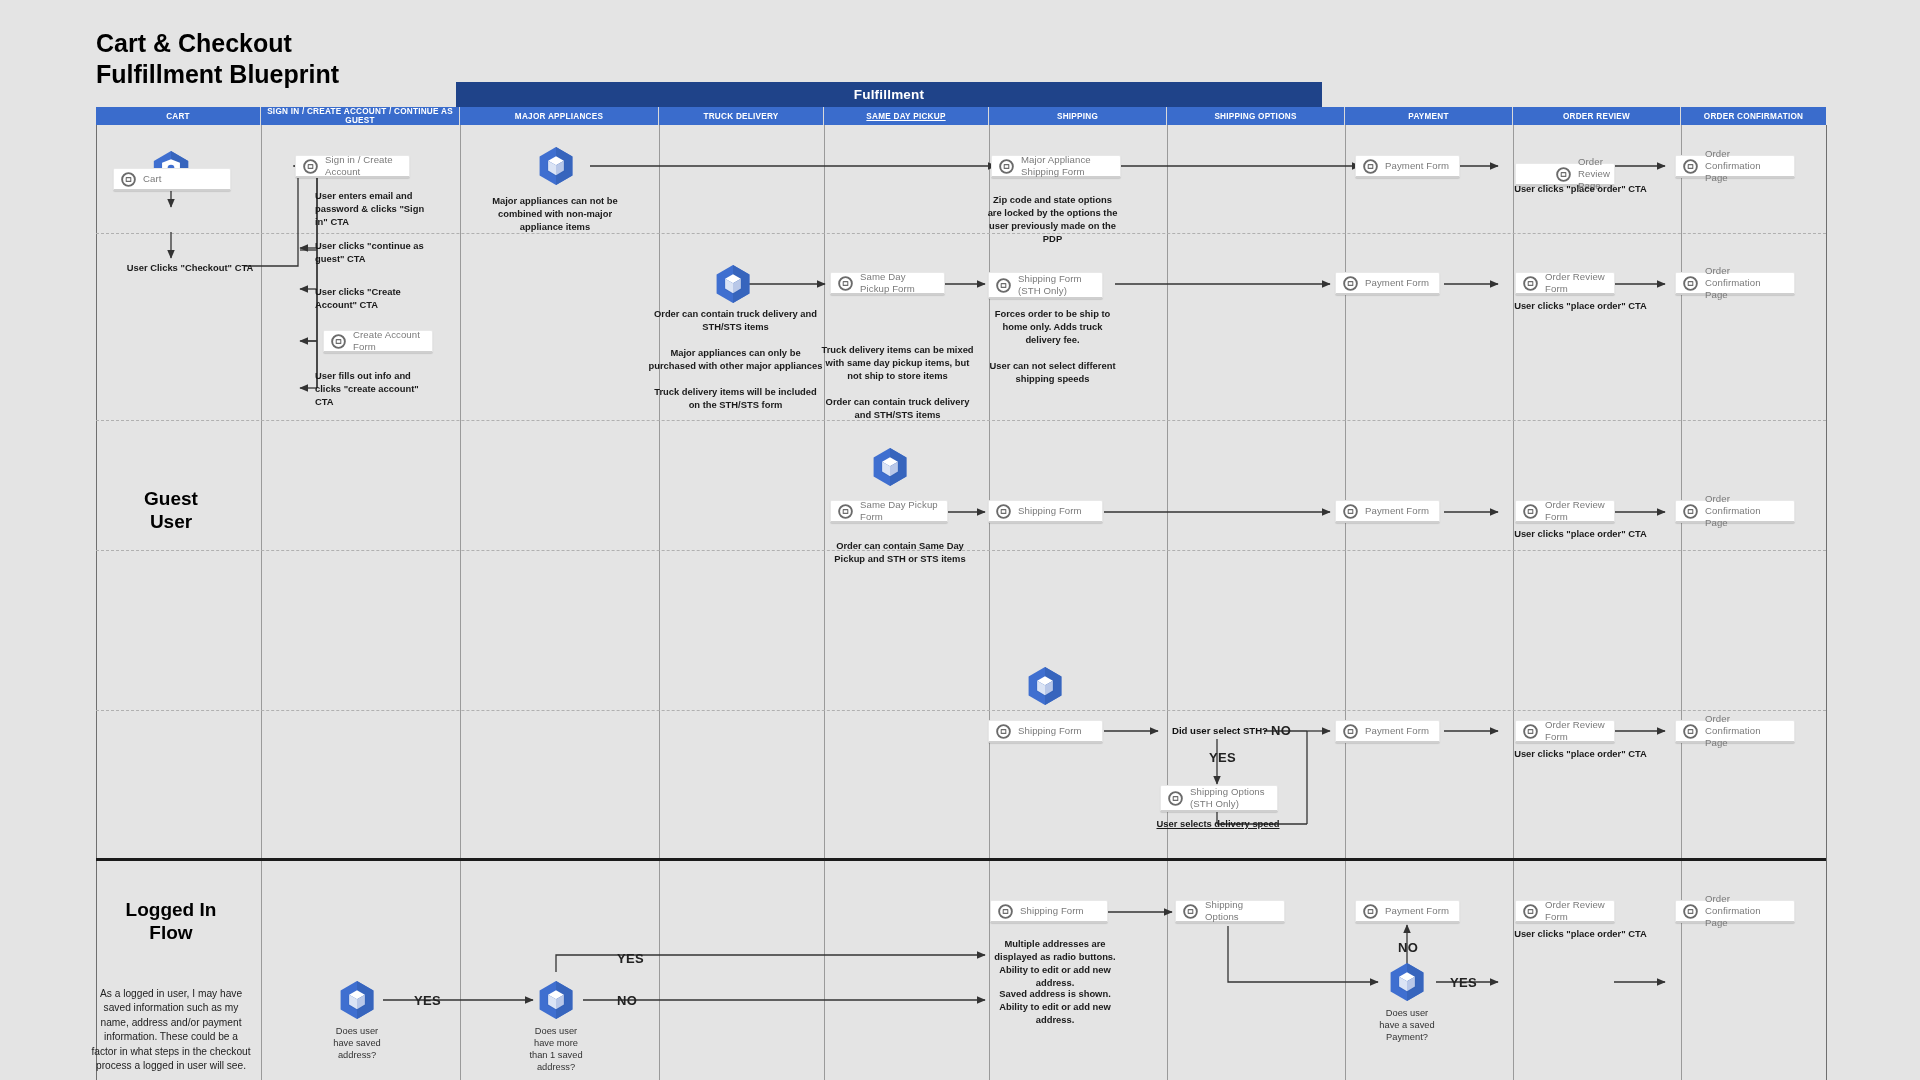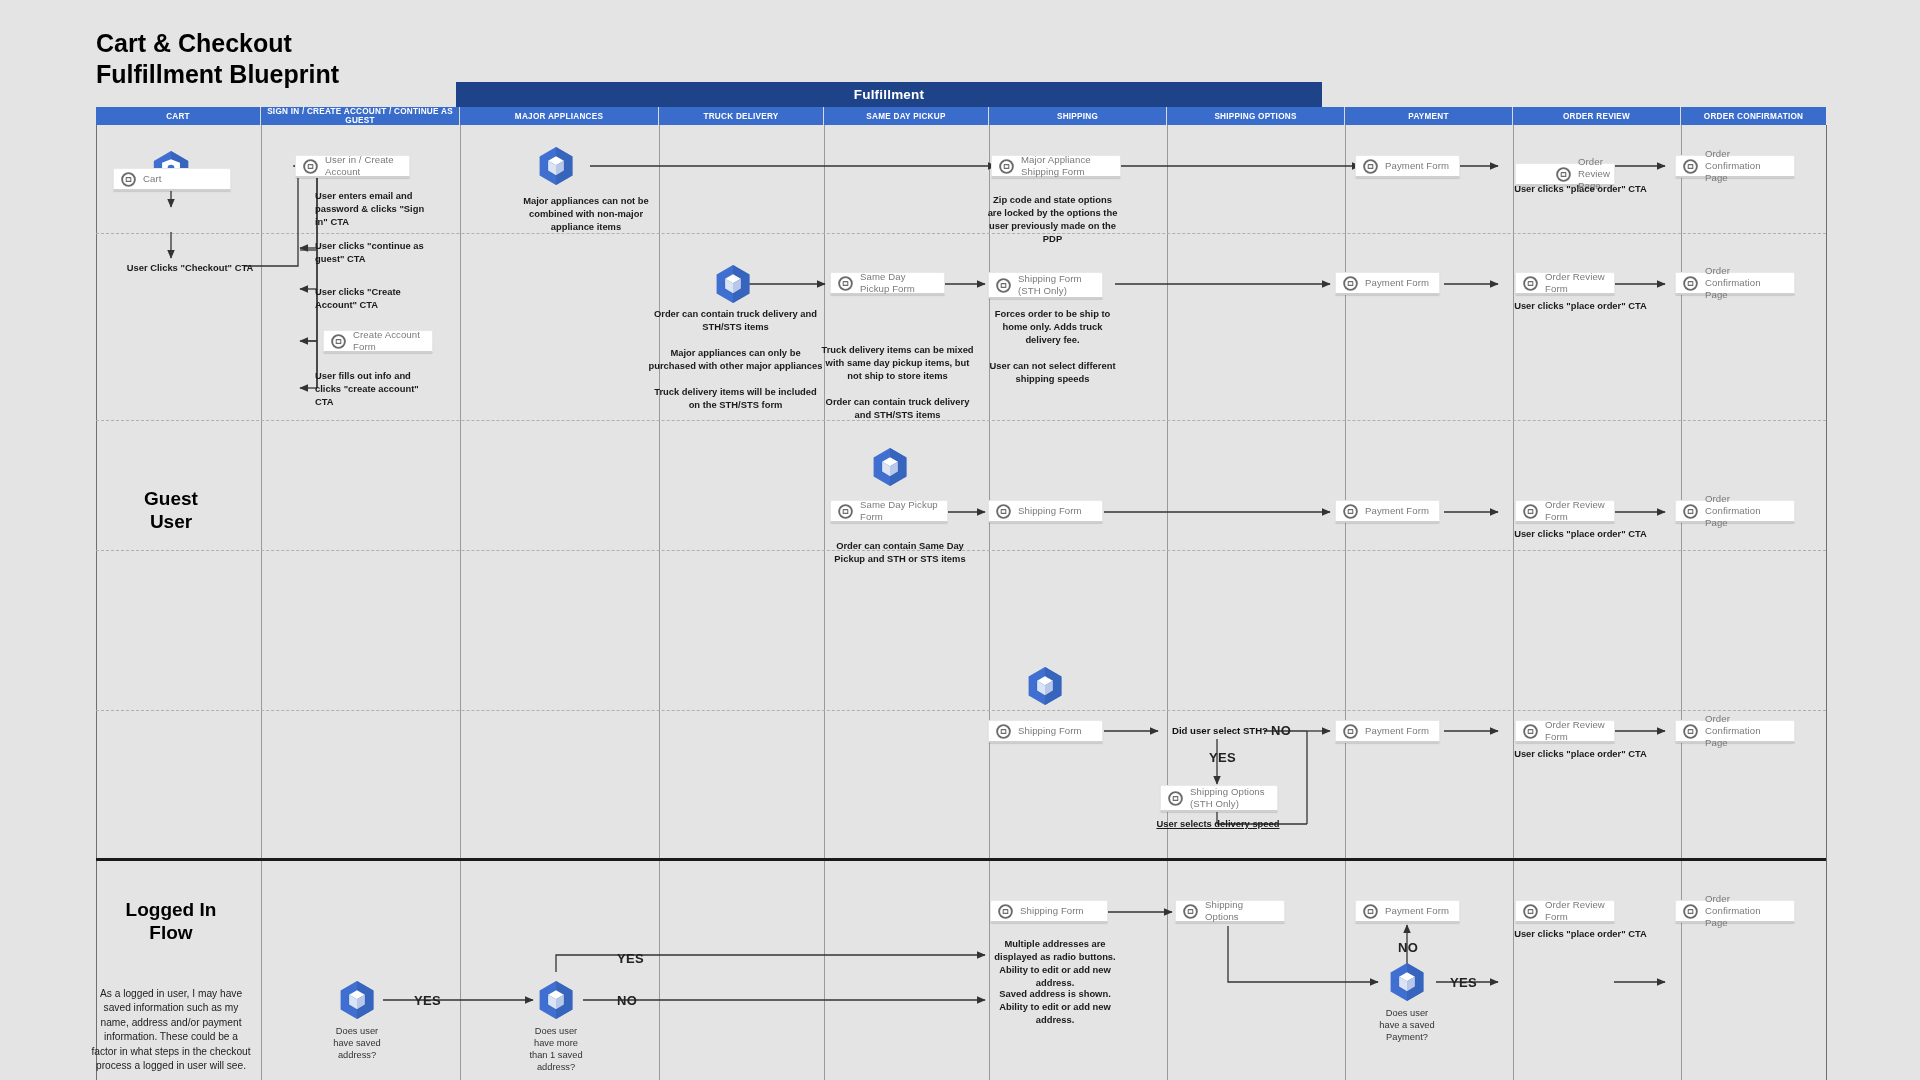--- a/index.html
+++ b/index.html
@@ -106,21 +106,21 @@
 <div class="abs" id="title">Cart &amp; Checkout
 Fulfillment Blueprint</div>
 
 <div class="abs" id="fulfill-band">Fulfillment</div>
 
 <div class="abs" id="header-row">
     <div class="col-head" style="width: 165px;">CART</div>
     <div class="col-head" style="width: 199px;">SIGN IN / CREATE ACCOUNT / CONTINUE AS GUEST</div>
     <div class="col-head" style="width: 199px;">MAJOR APPLIANCES</div>
     <div class="col-head" style="width: 165px;">TRUCK DELIVERY</div>
-    <div class="col-head" style="width: 165px;">SAME DAY PICKUP</div>
+    <div class="col-head" style="width: 165px; text-decoration: underline;">SAME DAY PICKUP</div>
     <div class="col-head" style="width: 178px;">SHIPPING</div>
     <div class="col-head" style="width: 178px;">SHIPPING OPTIONS</div>
     <div class="col-head" style="width: 168px;">PAYMENT</div>
     <div class="col-head" style="width: 168px;">ORDER REVIEW</div>
     <div class="col-head" style="width: 145px;">ORDER CONFIRMATION</div>
   </div>
 
 <div class="abs" id="grid">
     <div class="vline edge" style="left: 0px;"></div>
     <div class="vline" style="left: 165px;"></div>
@@ -267,21 +267,21 @@
   </div>
 <div class="note abs" style="width: 200px; left: 90px; top: 262px;">User Clicks "Checkout" CTA</div>
 <div class="card abs" style="width: 115px; left: 295px; top: 155px;">
     <span class="glyph">
       <svg width="15" height="15" viewBox="0 0 24 24">
     <circle cx="12" cy="12" r="10.2" fill="none" stroke="#6b6b6b" stroke-width="3"></circle>
     <rect x="7.5" y="8" width="9" height="8" rx="1" fill="#6b6b6b"></rect>
     <rect x="9.2" y="10" width="5.6" height="4" fill="#ffffff"></rect>
   </svg>
     </span>
-    <span class="ctext">User in / Create Account</span>
+    <span class="ctext">Sign in / Create Account</span>
   </div>
 <div class="note left abs" style="width: 118px; left: 315px; top: 190px;">User enters email and password &amp; clicks "Sign in" CTA</div>
 <div class="note left abs" style="width: 118px; left: 315px; top: 240px;">User clicks "continue as guest" CTA</div>
 <div class="note left abs" style="width: 118px; left: 315px; top: 286px;">User clicks "Create Account" CTA</div>
 <div class="card abs" style="width: 110px; left: 323px; top: 330px;">
     <span class="glyph">
       <svg width="15" height="15" viewBox="0 0 24 24">
     <circle cx="12" cy="12" r="10.2" fill="none" stroke="#6b6b6b" stroke-width="3"></circle>
     <rect x="7.5" y="8" width="9" height="8" rx="1" fill="#6b6b6b"></rect>
     <rect x="9.2" y="10" width="5.6" height="4" fill="#ffffff"></rect>
@@ -293,21 +293,21 @@
 <div class="hexwrap abs" style="width: 42px; height: 42px; left: 535px; top: 145px;"><svg width="42" height="42" viewBox="0 0 64 64">
     <polygon points="32,3 57,17.5 57,46.5 32,61 7,46.5 7,17.5" fill="#3f6fd0"></polygon>
     <polygon points="32,3 57,17.5 57,46.5 32,61" fill="#3765bd"></polygon>
     <polygon points="32,18 45,25.5 45,40 32,47.5 19,40 19,25.5" fill="#2f5cb0" opacity=".35"></polygon>
     <g>
       <polygon points="32,17 44,24 32,31 20,24" fill="#ffffff"></polygon>
       <polygon points="20,24 32,31 32,46 20,39" fill="#dbe4f5"></polygon>
       <polygon points="44,24 32,31 32,46 44,39" fill="#b9c8e8"></polygon>
     </g>
   </svg></div>
-<div class="note abs" style="width: 150px; left: 511px; top: 195px;">Major appliances can not be combined with non-major appliance items</div>
+<div class="note abs" style="width: 150px; left: 480px; top: 195px;">Major appliances can not be combined with non-major appliance items</div>
 <div class="card abs" style="width: 130px; left: 991px; top: 155px;">
     <span class="glyph">
       <svg width="15" height="15" viewBox="0 0 24 24">
     <circle cx="12" cy="12" r="10.2" fill="none" stroke="#6b6b6b" stroke-width="3"></circle>
     <rect x="7.5" y="8" width="9" height="8" rx="1" fill="#6b6b6b"></rect>
     <rect x="9.2" y="10" width="5.6" height="4" fill="#ffffff"></rect>
   </svg>
     </span>
     <span class="ctext">Major Appliance Shipping Form</span>
   </div>

